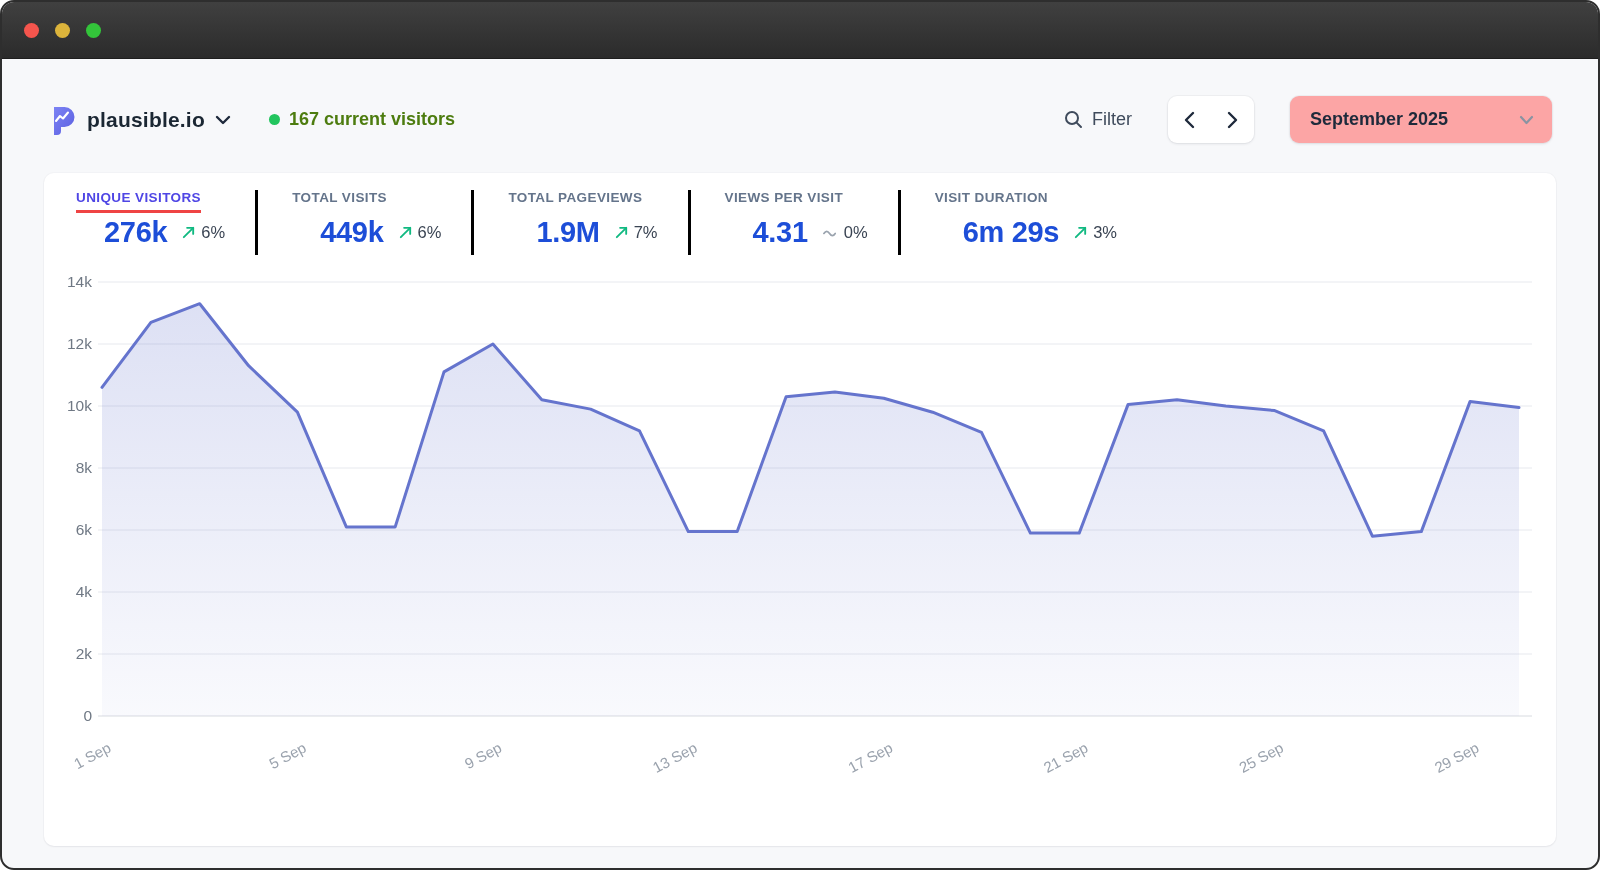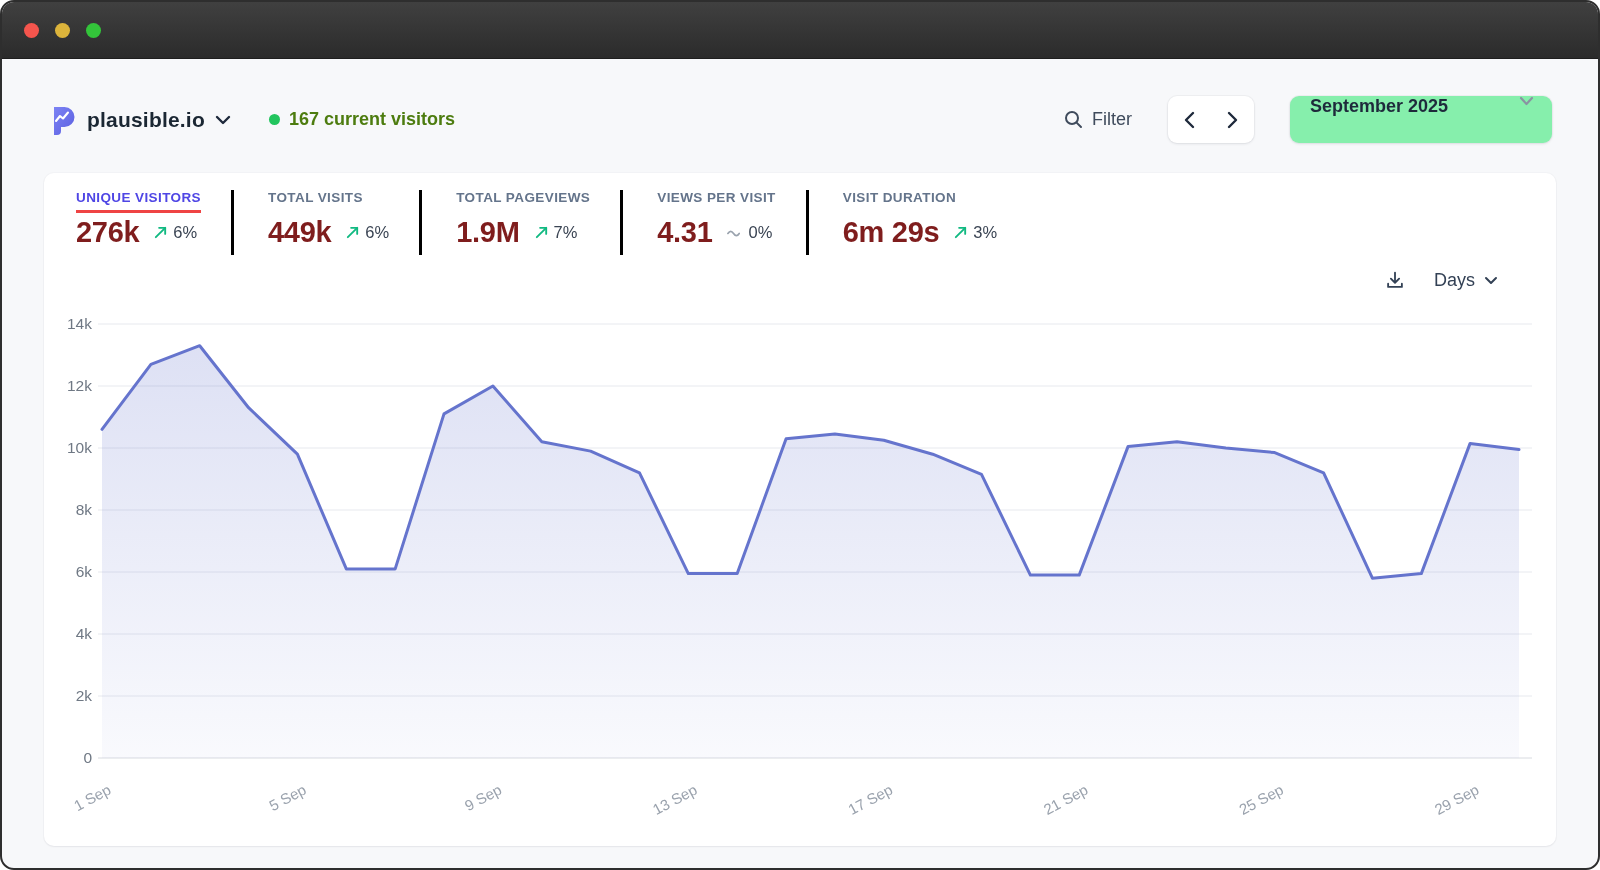--- a/index.html
+++ b/index.html
@@ -27,40 +27,40 @@
   .visitors-label { font-size:18px; font-weight:700; color:#4d7c0f; }
   .header-right { margin-left:auto; display:flex; align-items:center; gap:36px; }
   .filter-btn { display:flex; align-items:center; gap:9px; cursor:pointer; }
   .filter-label { font-size:18px; color:#3f4b5c; }
   .nav-group {
     background:#fff; border-radius:9px; box-shadow:0 1px 3px rgba(16,24,40,.09), 0 0 0 1px rgba(16,24,40,.03);
     display:flex; height:47px; align-items:center;
   }
   .nav-btn { width:43px; height:47px; display:flex; align-items:center; justify-content:center; cursor:pointer; }
   .month-select {
-    background:#86efac; border-radius:9px; box-shadow:0 1px 3px rgba(16,24,40,.09), 0 0 0 1px rgba(16,24,40,.03);
-    height:47px; width:262px; display:flex; align-items:flex-start; justify-content:space-between;
+    background:#fca5a5; border-radius:9px; box-shadow:0 1px 3px rgba(16,24,40,.09), 0 0 0 1px rgba(16,24,40,.03);
+    height:47px; width:262px; display:flex; align-items:center; justify-content:space-between;
     padding:0 18px 0 20px; cursor:pointer;
   }
   .month-label { font-size:18px; font-weight:600; color:#1e2a3b; }
   
   .card {
     margin:30px 42px 0; background:#fff; border-radius:10px; height:673px;
     box-shadow:0 1px 2px rgba(16,24,40,.06), 0 0 0 1px rgba(16,24,40,.02);
     padding-top:17px; position:relative;
   }
   .stats { display:flex; align-items:flex-start; padding-left:32px; }
   .stat { padding:0 30px 6px 34px; cursor:pointer; }
   .stat:first-child { padding-left:0; }
   .stat + .stat { border-left:3px solid #000000; }
   .stat-label { font-size:13.5px; font-weight:700; letter-spacing:.4px; color:#64748b; margin-bottom:11px; white-space:nowrap; }
   .stat.active .stat-label { color:#4f46e5; }
   .stat.active .stat-label .ul { border-bottom:3px solid #ef4444; padding-bottom:5px; }
   .stat-value-row { display:flex; align-items:center; gap:14px; }
-  .stat-value { font-size:29px; font-weight:700; color:#7f1d1d; letter-spacing:-0.3px; white-space:nowrap; }
+  .stat-value { font-size:29px; font-weight:700; color:#1d4ed8; letter-spacing:-0.3px; white-space:nowrap;margin-left:28px; }
   .stat-delta { display:flex; align-items:center; gap:5px; font-size:16.5px; color:#3a4453; }
   .chart-controls { display:flex; justify-content:flex-end; align-items:center; gap:28px; padding-right:58px; margin-top:8px; height:34px; }
   .download-btn { cursor:pointer; display:flex; align-items:center; }
   .interval-select { display:flex; align-items:center; gap:9px; cursor:pointer; }
   .interval-label { font-size:18px; color:#334155; }
   .chart-wrap { margin-left:8px; margin-top:4px; }
   svg text { font-family:"Liberation Sans", sans-serif; }
 </style>
 </head>
 <body>
@@ -207,39 +207,20 @@
                   <path d="M3 13 L13 3"></path>
                   <path d="M6.5 3 H13 V9.5"></path>
                 </svg>
               </span>
             <span class="pct">3%</span>
           </span>
         </div>
       </div>
     </div>
 
-    <div class="chart-controls">
-      <div class="download-btn">
-        <span style="display:flex;">
-          <svg width="22" height="22" viewBox="0 0 24 24" fill="none" stroke="#334155" stroke-width="2" stroke-linecap="round" stroke-linejoin="round">
-            <path d="M12 4 v10"></path>
-              <path d="M7.5 10.5 L12 15 l4.5 -4.5"></path>
-              <path d="M4.5 16 v3.5 h15 V16"></path>
-          </svg>
-        </span>
-      </div>
-      <div class="interval-select">
-        <span class="interval-label">Days</span>
-        <span style="display:flex;">
-          <svg width="14" height="9" viewBox="0 0 14 9">
-              <polyline points="2,2 7,7 12,2" fill="none" stroke="#334155" stroke-width="2" stroke-linecap="round" stroke-linejoin="round"></polyline>
-            </svg>
-        </span>
-      </div>
-    </div>
 
     <div class="chart-wrap">
       <svg width="1495" height="525" viewBox="0 0 1495 525">
           <defs>
             <linearGradient id="areaGrad" x1="0" y1="0" x2="0" y2="1">
       <stop offset="0" stop-color="rgba(101,116,205,0.22)"></stop>
       <stop offset="1" stop-color="rgba(101,116,205,0.04)"></stop>
             </linearGradient>
           </defs>
           <line x1="46" y1="457" x2="1480" y2="457" stroke="#d8dbe0" stroke-width="1"></line>

